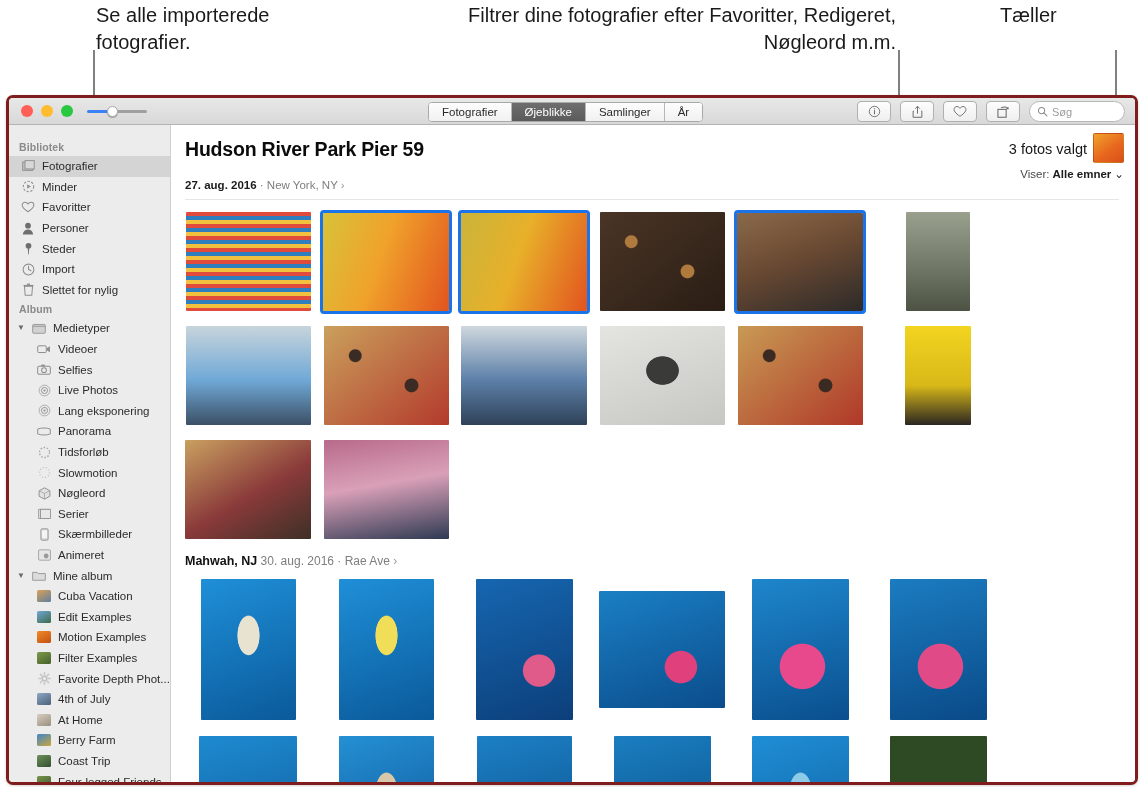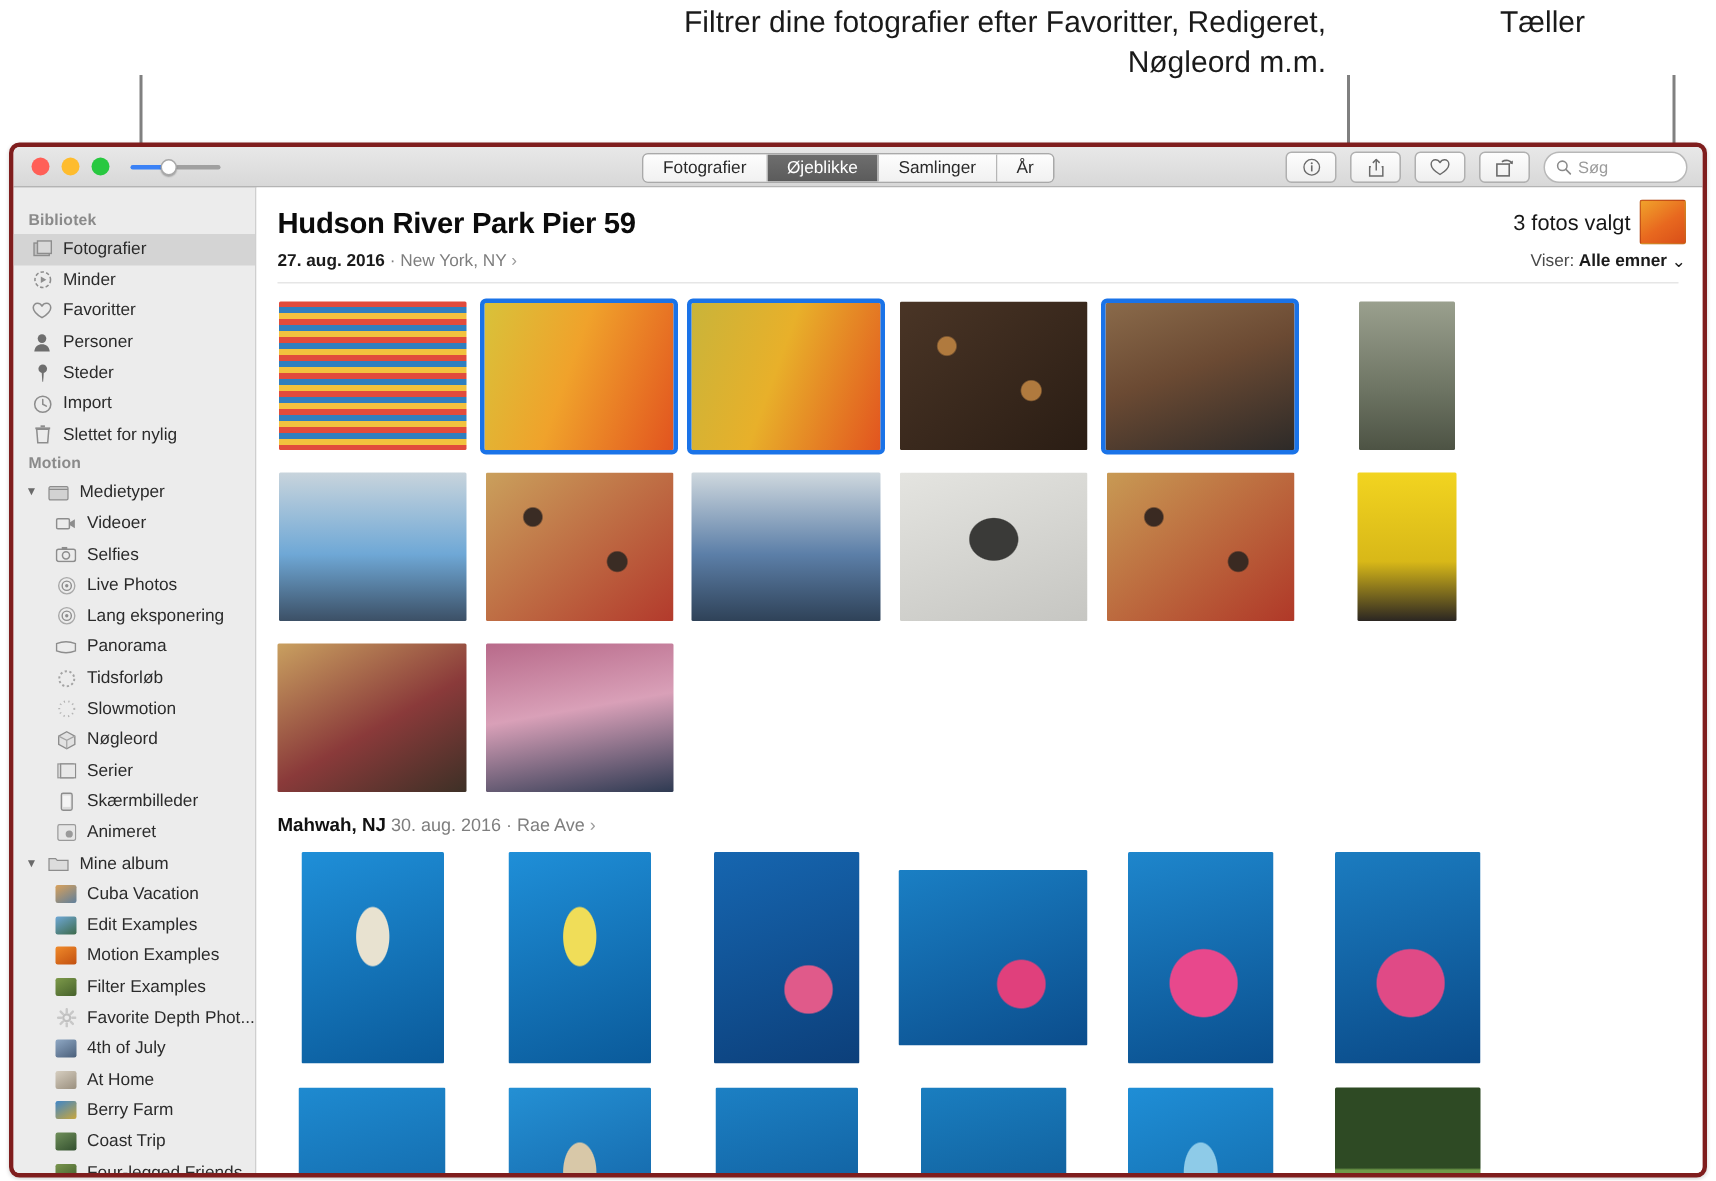--- a/index.html
+++ b/index.html
@@ -7,21 +7,21 @@
     width: 1144px; height: 787px;
     background: #ffffff;
     font-family: "Liberation Sans", sans-serif;
     overflow: hidden;
   }
   .page { position: relative; width: 1144px; height: 787px; background:#fff; }
 
   
   .callout { position: absolute; font-size: 20px; color: #1a1a1a; line-height: 1.35; }
   #callout-1 { left: 96px; top: 2px; width: 272px; text-align: left; }
-  #callout-2 { left: 386px; top: 2px; width: 498px; text-align: right; }
+  #callout-2 { left: 398px; top: 2px; width: 498px; text-align: right; }
   #callout-3 { left: 1000px; top: 2px; width: 120px; text-align: left; }
   .leader { position: absolute; background: #808080; }
 
   
   .window {
     position: absolute; left: 6px; top: 95px;
     width: 1132px; height: 690px;
     background: #ffffff;
     border: 3px solid #7f1d1d;
     border-radius: 7px;
@@ -89,21 +89,21 @@
   .sb-item.group { padding-left:8px; }
   .sb-ico { width:14px; height:14px; flex:0 0 14px; display:flex; align-items:center; justify-content:center; color:#7a7a7a; }
   .sb-ico svg { display:block; }
   .disc { width:8px; flex:0 0 8px; font-size:8px; color:#6a6a6a; line-height:1; }
   .albumthumb { width:14px; height:12px; flex:0 0 14px; border-radius:1.5px; }
 
   
   .content { flex:1; background:#fff; position:relative; overflow:hidden; padding: 0 0 0 0; }
   .moment-head { padding: 13px 16px 0 14px; position:relative; }
   .moment-title { font-size:19.5px; font-weight:bold; color:#0b0b0b; letter-spacing:-0.2px; }
-  .moment-sub { margin-top:7px; font-size:11.5px; color:#7e7e7e; }
+  .moment-sub { margin-top:18px; font-size:11.5px; color:#7e7e7e; }
   .moment-sub b { color:#1b1b1b; font-weight:bold; }
   .chev { color:#9b9b9b; }
   .sel-count { position:absolute; right:48px; top:16px; font-size:14.5px; color:#171717; }
   .sel-thumb { position:absolute; right:11px; top:8px; width:31px; height:30px; border-radius:2px;
                border:1px solid rgba(0,0,0,.12); }
   .viewer-row { position:absolute; right:11px; top:42px; font-size:11.5px; color:#1b1b1b; display:flex; align-items:center; gap:3px; }
   .viewer-row .lbl { color:#4a4a4a; }
   .viewer-row b { font-weight:bold; }
   .hrule { margin: 8px 0 0 14px; border-top:1px solid #e6e6e6; }
 
@@ -115,20 +115,21 @@
 
   .moment-head2 { padding: 2px 16px 0 14px; }
   .moment-title2 { font-size:12px; color:#7e7e7e; }
   .moment-title2 b { font-size:12.5px; color:#111; font-weight:bold; }
 </style>
 </head>
 <body>
 
 <div class="page">
 
+  <div class="callout" id="callout-1">Se alle importerede fotografier.</div>
   <div class="callout" id="callout-2">Filtrer dine fotografier efter Favoritter, Redigeret, Nøgleord m.m.</div>
   <div class="callout" id="callout-3">Tæller</div>
 
   <div class="leader" style="left:93px; top:50px; width:2px; height:207px;"></div>
   <div class="leader" style="left:93px; top:255px; width:12px; height:2px;"></div>
   <div class="leader" style="left:898px; top:50px; width:2px; height:122px;"></div>
   <div class="leader" style="left:898px; top:170px; width:115px; height:2px;"></div>
   <div class="leader" style="left:1115px; top:50px; width:2px; height:88px;"></div>
 
   <div class="window">
@@ -259,21 +260,21 @@
           <span class="sb-ico">
             <svg width="11" height="13" viewBox="0 0 12 14">
               <path d="M1.6 3.4 L10.4 3.4 L9.6 13.2 L2.4 13.2 Z" fill="none" stroke="#8d8d8d" stroke-width="1.1"></path>
               <rect x="0.6" y="2" width="10.8" height="1.4" fill="#8d8d8d"></rect>
               <rect x="4.4" y="0.5" width="3.2" height="1.5" fill="#8d8d8d"></rect>
             </svg>
           </span>
           <span>Slettet for nylig</span>
         </div>
 
-        <div class="sb-header">Motion</div>
+        <div class="sb-header">Album</div>
 
         <div class="sb-item group">
           <span class="disc">▼</span>
           <span class="sb-ico">
             <svg width="14" height="11" viewBox="0 0 15 12">
               <rect x="0.6" y="1.6" width="13.8" height="9.6" rx="1" fill="#d2d2d2" stroke="#8d8d8d" stroke-width="0.9"></rect>
               <path d="M0.6 3.6 L14.4 3.6" stroke="#8d8d8d" stroke-width="0.9"></path>
             </svg>
           </span>
           <span>Medietyper</span>

